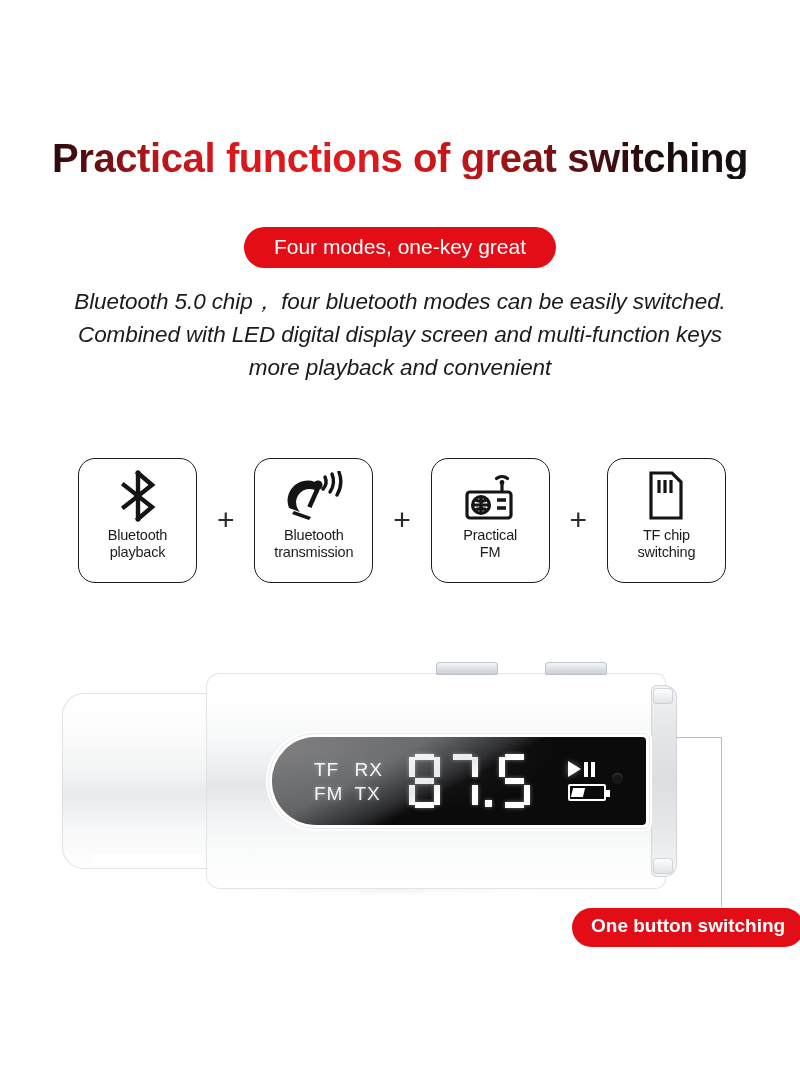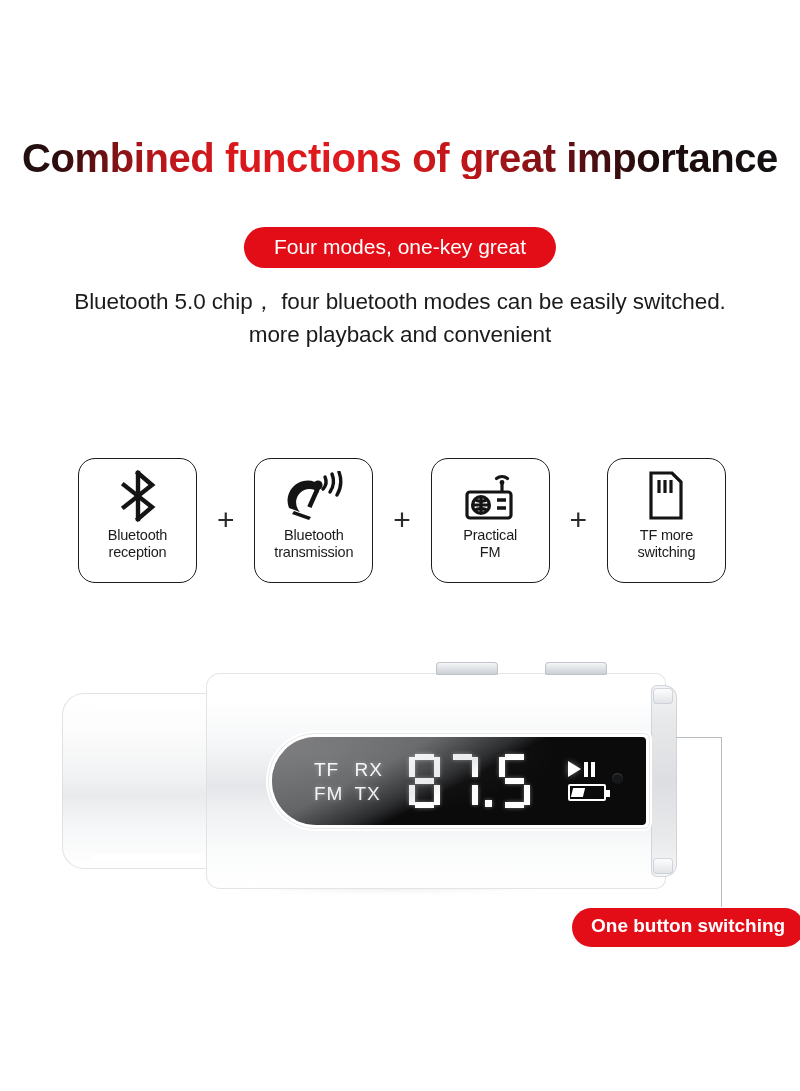--- a/index.html
+++ b/index.html
@@ -61,21 +61,21 @@
   .paragraph {
     position: absolute;
     left: 0; top: 285px;
     width: 800px;
     text-align: center;
     font-size: 22.5px;
     color: #1b1b1b;
     line-height: 1.47;
     letter-spacing: -0.1px;
   }
-  .paragraph .ln { display: block; white-space: nowrap; }
+  .paragraph .ln { display: block; white-space: nowrap; font-style: italic; }
 
   
   .feature-row {
     position: absolute;
     left: 78px; top: 455px;
     width: 648px;
     height: 130px;
     display: flex;
     align-items: center;
     justify-content: space-between;
@@ -366,44 +366,45 @@
     font-weight: bold;
     border-radius: 22px;
     padding: 8px 19px 10px 19px;
     white-space: nowrap;
     line-height: 1.1;
   }
 </style>
 </head>
 <body>
 
-<div class="headline">Combined functions of great importance</div>
+<div class="headline">Practical functions of great switching</div>
 
 <div class="pill-banner">Four modes, one-key great</div>
 
 <div class="paragraph">
   <span class="ln">Bluetooth 5.0 chip，  four bluetooth modes can be easily switched.</span>
+  <span class="ln">Combined with LED digital display screen and multi-function keys</span>
   <span class="ln">more playback and convenient</span>
 </div>
 
 <div class="feature-row">
 
   <div class="feature-box">
     <div class="feature-icon">
       <svg width="40" height="52" viewBox="0 0 40 52" aria-hidden="true">
         <g fill="none" stroke="#141414" stroke-width="4.4" stroke-linecap="square" stroke-linejoin="miter">
           <path d="M20 3 V49"></path>
           <path d="M20 3 L34 15 L6 37"></path>
           <path d="M20 49 L34 37 L6 15"></path>
         </g>
       </svg>
     </div>
     <div class="feature-label">
       <span>Bluetooth</span>
-      <span class="l2">reception</span>
+      <span class="l2">playback</span>
     </div>
   </div>
 
   <div class="plus">+</div>
 
   <div class="feature-box">
     <div class="feature-icon">
       <svg width="58" height="50" viewBox="0 0 58 50" aria-hidden="true">
 
         <path d="M4 37 A20 20 0 0 1 30 11 L34 22 A12 12 0 0 0 15 41 Z" fill="#141414"></path>
@@ -462,21 +463,21 @@
       <svg width="42" height="54" viewBox="0 0 42 54" aria-hidden="true">
         <path d="M6 4 H27 L36 13 V49 H6 Z" fill="none" stroke="#141414" stroke-width="3.2" stroke-linejoin="miter"></path>
         <g stroke="#141414" stroke-width="3.2" stroke-linecap="butt">
           <path d="M14 11 V24"></path>
           <path d="M20 11 V24"></path>
           <path d="M26 11 V24"></path>
         </g>
       </svg>
     </div>
     <div class="feature-label">
-      <span>TF more</span>
+      <span>TF chip</span>
       <span class="l2">switching</span>
     </div>
   </div>
 </div>
 
 <div class="product-stage">
 
   <div class="dev-shadow"></div>
 
   <div class="usb-plug">

